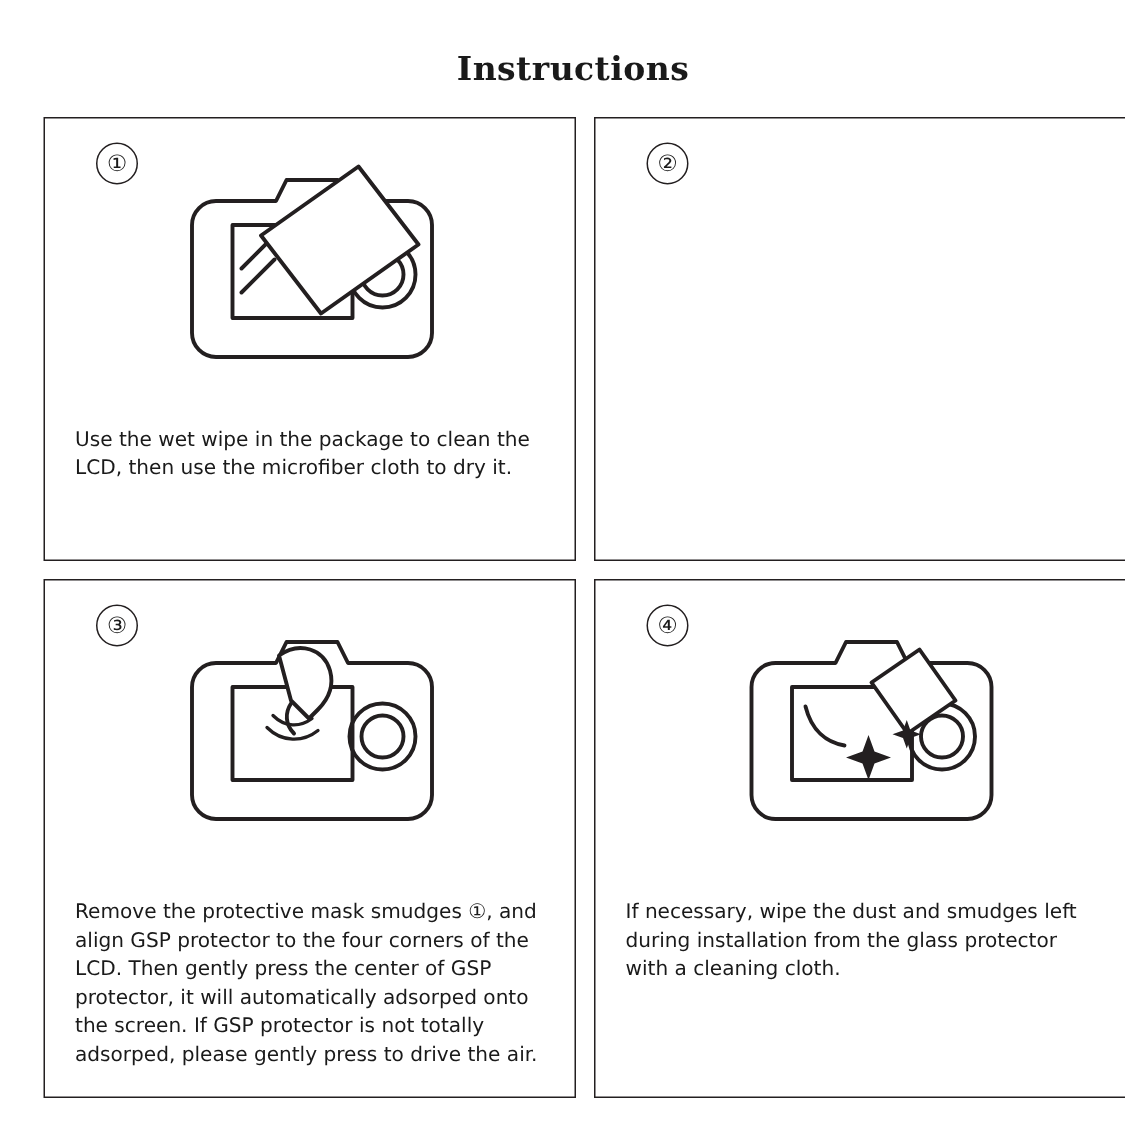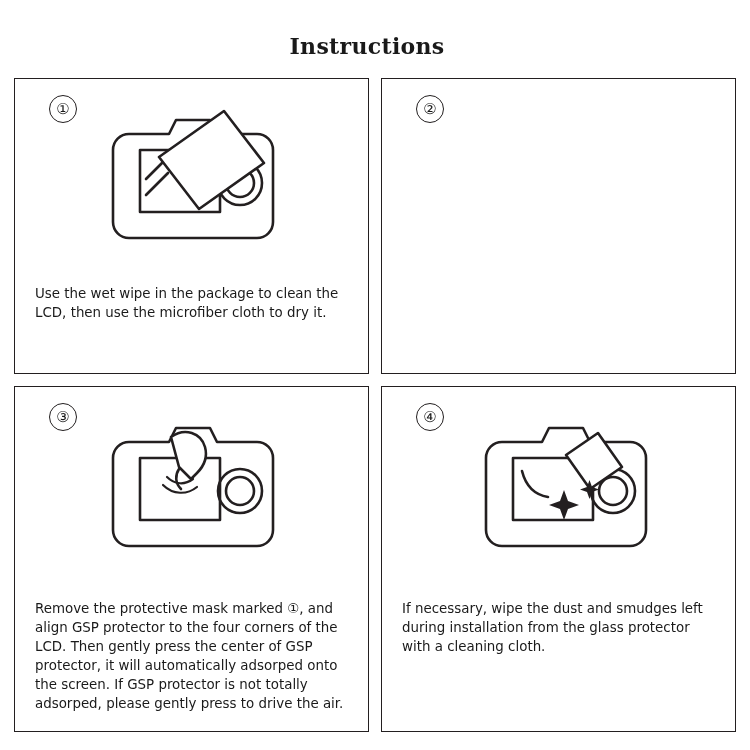--- a/index.html
+++ b/index.html
@@ -12,20 +12,21 @@
     height: 750px;
     font-family: "DejaVu Sans", sans-serif;
     color: #1a1a1a;
     overflow: hidden;
   }
   .page {
     position: relative;
     width: 734px;
     height: 750px;
     box-sizing: border-box;
+    margin-left: 15px;
   }
   .title {
     text-align: center;
     font-size: 22px;
     font-weight: bold;
     letter-spacing: 0.3px;
     padding-top: 33px;
     font-family: "DejaVu Serif", serif;
   }
   .grid {
@@ -134,21 +135,21 @@
           <g fill="#ffffff" stroke="#231f20" stroke-width="2.6" stroke-linejoin="round" stroke-linecap="round">
             <path d="M104 42 c14 -10 30 -4 34 10 c3 11 -2 20 -8 26 l-6 6 l-12 -12 z"></path>
             <path d="M112 74 c-4 6 -4 14 2 20"></path>
           </g>
           <g fill="none" stroke="#231f20" stroke-width="2.2" stroke-linecap="round">
             <path d="M100 82 c8 8 18 8 26 2"></path>
             <path d="M96 90 c10 10 24 10 34 2"></path>
           </g>
         </svg>
       </div>
-      <div class="caption">Remove the protective mask marked ①, and align GSP protector to the four corners of the LCD. Then gently press the center of GSP protector, it will automatically adsorped onto the screen. If GSP protector is not totally adsorped, please gently press to drive the air.</div>
+      <div class="caption">Remove the protective mask smudges ①, and align GSP protector to the four corners of the LCD. Then gently press the center of GSP protector, it will automatically adsorped onto the screen. If GSP protector is not totally adsorped, please gently press to drive the air.</div>
     </div>
 
     <div class="panel p4">
       <div class="step-num">④</div>
       <div class="art">
         <svg width="250" height="185" viewBox="0 0 250 185">
           <g fill="none" stroke="#231f20" stroke-width="2.6" stroke-linejoin="round" stroke-linecap="round">
             <path d="M62 47 h40 l7 -14 h34 l7 14 h40 a16 16 0 0 1 16 16 v72 a16 16 0 0 1 -16 16 h-128 a16 16 0 0 1 -16 -16 v-72 a16 16 0 0 1 16 -16 z"></path>
             <circle cx="173" cy="96" r="22"></circle>
             <circle cx="173" cy="96" r="14"></circle>

